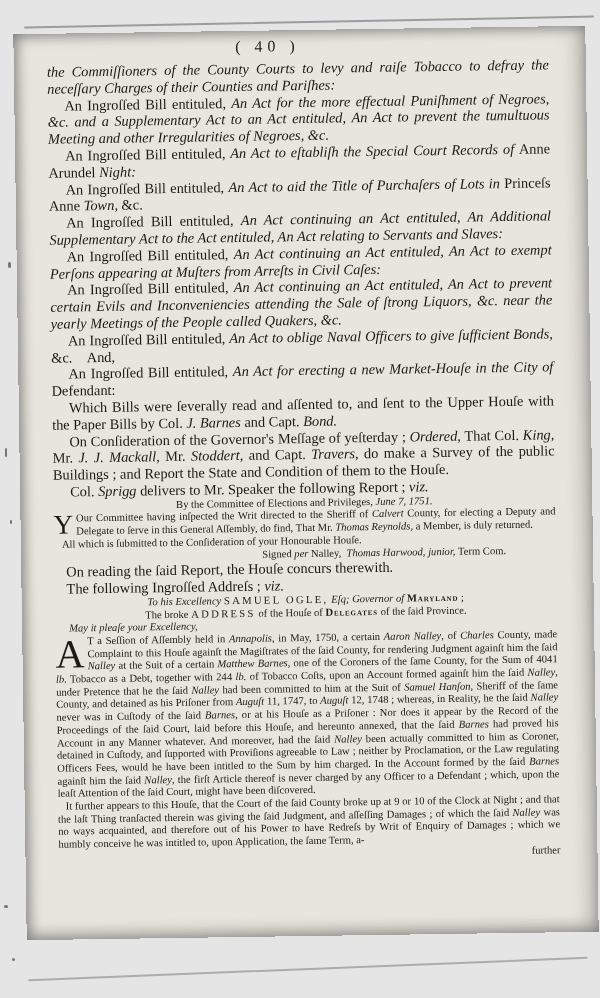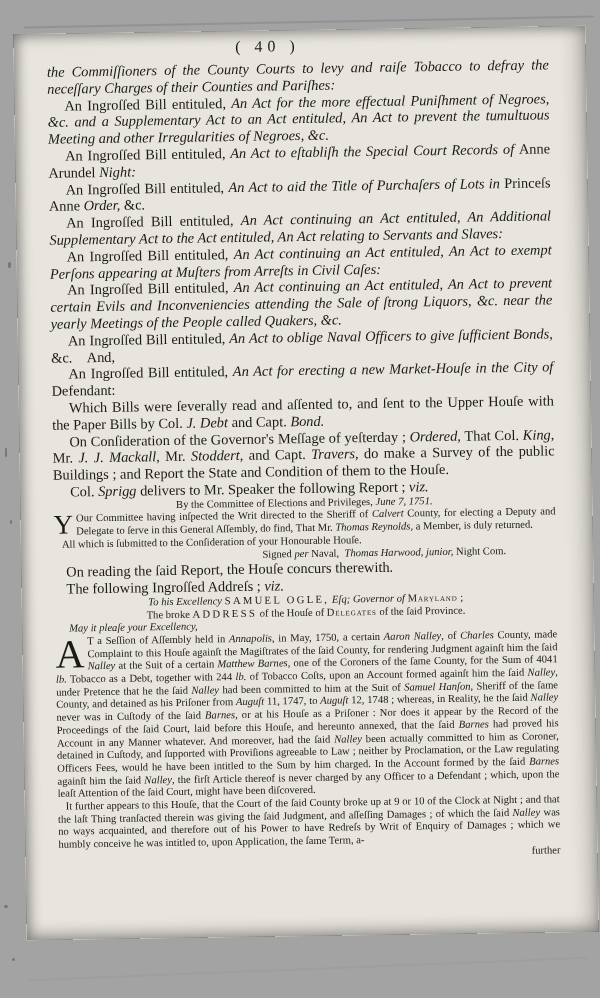--- a/index.html
+++ b/index.html
@@ -1,17 +1,17 @@
 <!DOCTYPE html>
 <html><head>
 <meta charset="utf-8">
 <style>
   html,body{margin:0;padding:0;width:600px;height:998px;overflow:hidden;background:#0b0b0b;}
   body{font-family:"Liberation Serif","DejaVu Serif",serif;}
-  .scan{position:relative;width:600px;height:998px;background:#a3a3a3;}
+  .scan{position:relative;width:600px;height:998px;background:#e5e5e5;}
   .paper{
     position:absolute;left:20px;top:30px;width:572px;height:906px;
     background:#e8e5de;
     transform:rotate(-0.85deg);
     box-shadow:
       inset -10px 0 18px rgba(0,0,0,.18),
       inset 6px 0 12px rgba(0,0,0,.22),
       inset 0 -8px 14px rgba(0,0,0,.14),
       inset 0 6px 10px rgba(0,0,0,.10);
     overflow:hidden;
@@ -31,21 +31,21 @@
   .ind14{text-indent:14px;}
   .left{text-align:left;}
   .ctr{text-align:center;}
   .rgt{text-align:right;}
   .pr50{padding-right:50px;}
   .mt3{margin-top:3px;}
   .mt4{margin-top:4px;}
   .mt6{margin-top:6px;}
   .it{font-style:italic;}
   .caps{letter-spacing:.22em;}
-  .scsp{font-variant:small-caps;letter-spacing:.08em;}
+  .scsp{font-variant:small-caps;letter-spacing:.08em;font-weight:bold;}
   .dc{float:left;}
   .dcY{font-size:27px;line-height:22px;padding:1px 3px 0 0;}
   .dcA{font-size:40px;line-height:33px;padding:2px 3px 0 0;}
   .artifact{position:absolute;border-radius:2px;}
   .top-edge{top:21px;left:24px;width:570px;height:2px;background:#8f8f8f;transform:rotate(-1.1deg);opacity:.85;}
   .bottom-edge{top:968px;left:28px;width:560px;height:2px;background:#9e9e9e;transform:rotate(-2.3deg);opacity:.8;}
   .speck{background:#777;}
   .s1{top:262px;left:8px;width:3px;height:6px;}
   .s2{top:448px;left:5px;width:2px;height:9px;}
   .s3{top:520px;left:10px;width:2px;height:4px;}
@@ -63,33 +63,33 @@
   <div class="artifact speck s4"></div>
   <div class="artifact speck s5"></div>
 
   <div class="paper">
     <div class="column">
       <div class="page-number">(  40  )</div>
 
     <p class="blk body"><span class="it">the Commiſſioners of the County Courts to levy and raiſe Tobacco to defray the neceſſary Charges of their Counties and Pariſhes:</span></p>
         <p class="blk body ind"><span>An Ingroſſed Bill entituled, </span><span class="it">An Act for the more effectual Puniſhment of Negroes, &amp;c. and a Supplementary Act to an Act entituled, An Act to prevent the tumultuous Meeting and other Irregularities of Negroes, &amp;c.</span></p>
         <p class="blk body ind"><span>An Ingroſſed Bill entituled, </span><span class="it">An Act to eſtabliſh the Special Court Records of </span><span>Anne Arundel </span><span class="it">Night:</span></p>
-        <p class="blk body ind"><span>An Ingroſſed Bill entituled, </span><span class="it">An Act to aid the Title of Purchaſers of Lots in </span><span>Princeſs Anne </span><span class="it">Order, </span><span>&amp;c.</span></p>
+        <p class="blk body ind"><span>An Ingroſſed Bill entituled, </span><span class="it">An Act to aid the Title of Purchaſers of Lots in </span><span>Princeſs Anne </span><span class="it">Town, </span><span>&amp;c.</span></p>
         <p class="blk body ind"><span>An Ingroſſed Bill entituled, </span><span class="it">An Act continuing an Act entituled, An Additional Supplementary Act to the Act entituled, An Act relating to Servants and Slaves:</span></p>
         <p class="blk body ind"><span>An Ingroſſed Bill entituled, </span><span class="it">An Act continuing an Act entituled, An Act to exempt Perſons appearing at Muſters from Arreſts in Civil Caſes:</span></p>
         <p class="blk body ind"><span>An Ingroſſed Bill entituled, </span><span class="it">An Act continuing an Act entituled, An Act to prevent certain Evils and Inconveniencies attending the Sale of ſtrong Liquors, &amp;c. near the yearly Meetings of the People called Quakers, &amp;c.</span></p>
         <p class="blk body ind"><span>An Ingroſſed Bill entituled, </span><span class="it">An Act to oblige Naval Officers to give ſufficient Bonds, </span><span>&amp;c. And,</span></p>
         <p class="blk body ind"><span>An Ingroſſed Bill entituled, </span><span class="it">An Act for erecting a new Market-Houſe in the City of </span><span>Defendant:</span></p>
-        <p class="blk body ind"><span>Which Bills were ſeverally read and aſſented to, and ſent to the Upper Houſe with the Paper Bills by Col. </span><span class="it">J. Debt </span><span>and Capt. </span><span class="it">Bond.</span></p>
+        <p class="blk body ind"><span>Which Bills were ſeverally read and aſſented to, and ſent to the Upper Houſe with the Paper Bills by Col. </span><span class="it">J. Barnes </span><span>and Capt. </span><span class="it">Bond.</span></p>
         <p class="blk body ind"><span>On Conſideration of the Governor's Meſſage of yeſterday ; </span><span class="it">Ordered,</span><span> That Col. </span><span class="it">King,</span><span> Mr. </span><span class="it">J. J. Mackall,</span><span> Mr. </span><span class="it">Stoddert,</span><span> and Capt. </span><span class="it">Travers,</span><span> do make a Survey of the public Buildings ; and Report the State and Condition of them to the Houſe.</span></p>
         <p class="blk body ind"><span>Col. </span><span class="it">Sprigg </span><span>delivers to Mr. Speaker the following Report ; </span><span class="it">viz.</span></p>
         <p class="blk small ctr mt4"><span>By the Committee of Elections and Privileges, </span><span class="it">June 7, 1751.</span></p>
         <p class="blk small"><span class="dc dcY">Y</span><span>Our Committee having inſpected the Writ directed to the Sheriff of </span><span class="it">Calvert</span><span> County, for electing a Deputy and Delegate to ſerve in this General Aſſembly, do find, That Mr. </span><span class="it">Thomas Reynolds,</span><span> a Member, is duly returned.</span></p>
         <p class="blk small left ind8"><span>All which is ſubmitted to the Conſideration of your Honourable Houſe.</span></p>
-        <p class="blk small rgt pr50"><span>Signed </span><span class="it">per</span><span> Naval, </span><span class="it">Thomas Harwood, junior,</span><span> Night Com.</span></p>
+        <p class="blk small rgt pr50"><span>Signed </span><span class="it">per</span><span> Nalley, </span><span class="it">Thomas Harwood, junior,</span><span> Term Com.</span></p>
         <p class="blk body left ind12 mt6"><span>On reading the ſaid Report, the Houſe concurs therewith.</span></p>
         <p class="blk body left ind12"><span>The following Ingroſſed Addreſs ; </span><span class="it">viz.</span></p>
         <p class="blk small ctr mt6"><span class="it">To his Excellency </span><span class="caps">SAMUEL OGLE,</span><span> </span><span class="it">Eſq; Governor of </span><span class="scsp">Maryland</span><span> ;</span></p>
         <p class="blk small ctr"><span>The broke </span><span class="caps">ADDRESS</span><span> of the Houſe of </span><span class="scsp">Delegates</span><span> of the ſaid Province.</span></p>
         <p class="blk small left ind14 mt3"><span class="it">May it pleaſe your Excellency,</span></p>
         <p class="blk small"><span class="dc dcA">A</span><span>T a Seſſion of Aſſembly held in </span><span class="it">Annapolis</span><span>, in May, 1750, a certain </span><span class="it">Aaron Nalley</span><span>, of </span><span class="it">Charles</span><span> County, made Complaint to this Houſe againſt the Magiſtrates of the ſaid County, for rendering Judgment againſt him the ſaid </span><span class="it">Nalley</span><span> at the Suit of a certain </span><span class="it">Matthew Barnes</span><span>, one of the Coroners of the ſame County, for the Sum of 4041 </span><span class="it">lb.</span><span> Tobacco as a Debt, together with 244 </span><span class="it">lb.</span><span> of Tobacco Coſts, upon an Account formed againſt him the ſaid </span><span class="it">Nalley</span><span>, under Pretence that he the ſaid </span><span class="it">Nalley</span><span> had been committed to him at the Suit of </span><span class="it">Samuel Hanſon</span><span>, Sheriff of the ſame County, and detained as his Priſoner from </span><span class="it">Auguſt</span><span> 11, 1747, to </span><span class="it">Auguſt</span><span> 12, 1748 ; whereas, in Reality, he the ſaid </span><span class="it">Nalley</span><span> never was in Cuſtody of the ſaid </span><span class="it">Barnes</span><span>, or at his Houſe as a Priſoner : Nor does it appear by the Record of the Proceedings of the ſaid Court, laid before this Houſe, and hereunto annexed, that the ſaid </span><span class="it">Barnes</span><span> had proved his Account in any Manner whatever. And moreover, had the ſaid </span><span class="it">Nalley</span><span> been actually committed to him as Coroner, detained in Cuſtody, and ſupported with Proviſions agreeable to Law ; neither by Proclamation, or the Law regulating Officers Fees, would he have been intitled to the Sum by him charged. In the Account formed by the ſaid </span><span class="it">Barnes</span><span> againſt him the ſaid </span><span class="it">Nalley</span><span>, the firſt Article thereof is never charged by any Officer to a Defendant ; which, upon the leaſt Attention of the ſaid Court, might have been diſcovered.</span></p>
         <p class="blk small ind8"><span>It further appears to this Houſe, that the Court of the ſaid County broke up at 9 or 10 of the Clock at Night ; and that the laſt Thing tranſacted therein was giving the ſaid Judgment, and aſſeſſing Damages ; of which the ſaid </span><span class="it">Nalley</span><span> was no ways acquainted, and therefore out of his Power to have Redreſs by Writ of Enquiry of Damages ; which we humbly conceive he was intitled to, upon Application, the ſame Term, a-</span></p>
         <p class="blk small rgt"><span>further</span></p>
       </div>
   </div>

